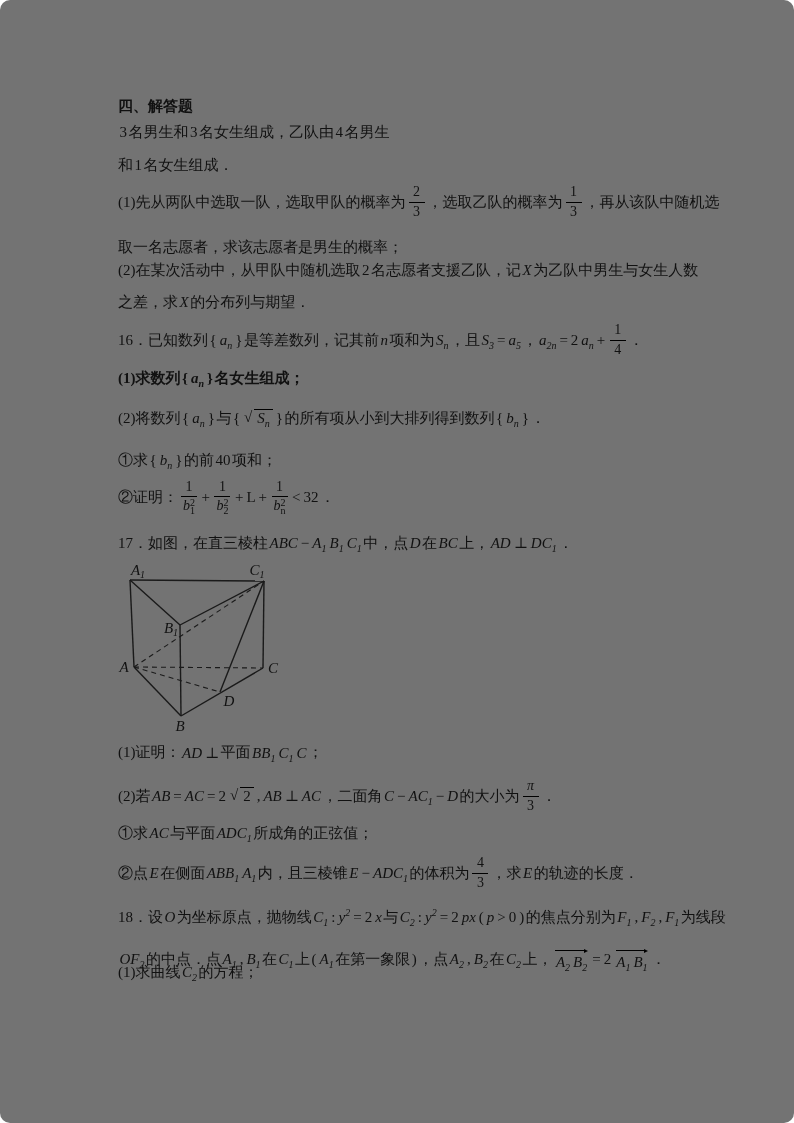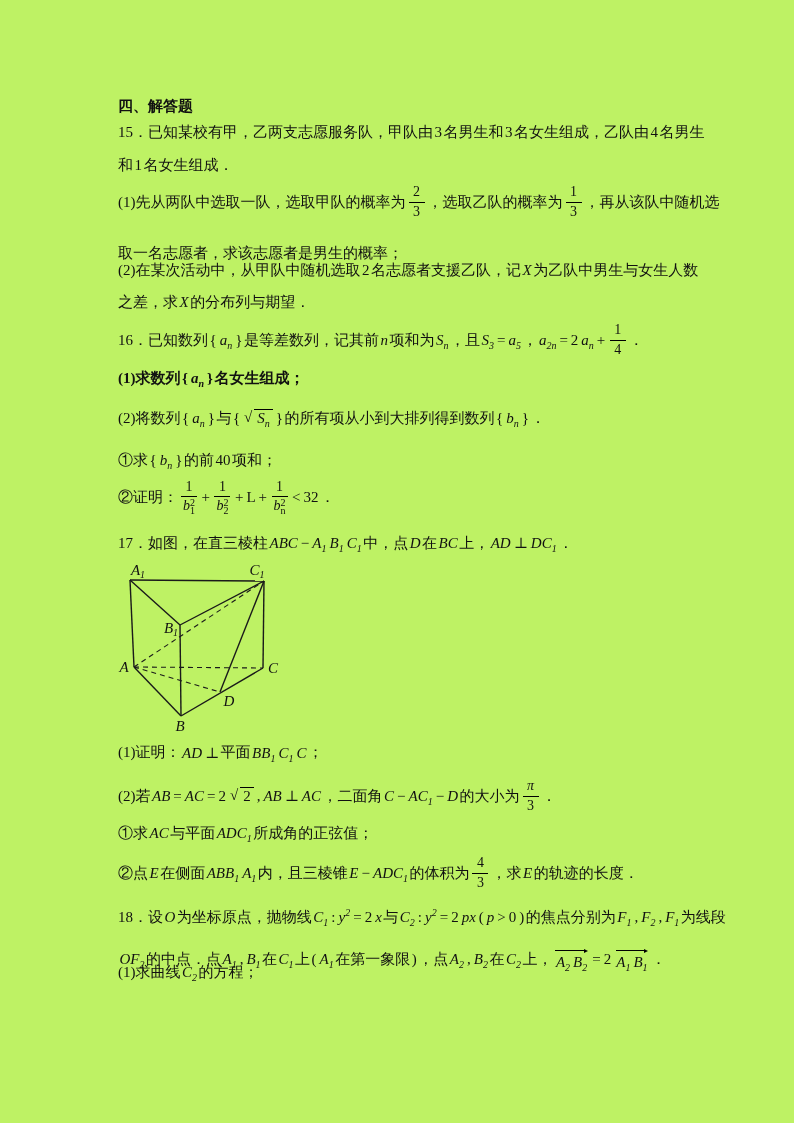--- a/index.html
+++ b/index.html
@@ -2,21 +2,21 @@
 <html><head>
 <meta charset="utf-8">
 <title>Math Exam Page</title>
 <style>
   html,body { margin:0; padding:0; }
   body {
     width:794px; height:1123px; background:#ffffff; position:relative;
     color:#111; font-size:15px; font-family:"Liberation Serif","DejaVu Serif",serif;
     overflow:hidden;
   }
-  .page { position:absolute; inset:0; background:#bef264; }
+  .page { position:absolute; inset:0; background:#737373;border-radius:10px; }
   .line {
     position:absolute; left:118px; height:22px;
     display:flex; align-items:center; white-space:pre;
   }
   .line.bold .cjk { font-weight:bold; }
   .cjk { font-family:"Liberation Serif","DejaVu Serif",serif; }
   .mn, .mi { font-family:"Liberation Serif","DejaVu Serif",serif; padding:0 1.5px; }
   .mi { font-style:italic; }
   .m sub { font-size:10px; line-height:0; }
   .m sup { font-size:10px; line-height:0; }
@@ -36,24 +36,24 @@
            border-top:2.5px solid transparent; border-bottom:2.5px solid transparent; }
   .vbody { display:inline-flex; align-items:center; }
   svg text { font-family:"Liberation Serif","DejaVu Serif",serif; font-style:italic; }
 </style>
 </head>
 <body>
 
 <div class="page">
   <div id="doc">
       <div class="line bold" style="top: 95px;"><span class="cjk">四、解答题</span></div>
-      <div class="line" style="top: 121px;"><span class="cjk">15．已知某校有甲，乙两支志愿服务队，甲队由</span><span class="m mn">3</span><span class="cjk">名男生和</span><span class="m mn">3</span><span class="cjk">名女生组成，乙队由</span><span class="m mn">4</span><span class="cjk">名男生</span></div>
+      <div class="line" style="top: 121px;"><span class="m mn">3</span><span class="cjk">名男生和</span><span class="m mn">3</span><span class="cjk">名女生组成，乙队由</span><span class="m mn">4</span><span class="cjk">名男生</span></div>
       <div class="line" style="top: 154px;"><span class="cjk">和</span><span class="m mn">1</span><span class="cjk">名女生组成．</span></div>
       <div class="line" style="top: 182px; height: 40px;"><span class="cjk">(1)先从两队中选取一队，选取甲队的概率为</span><span class="frac"><span class="fr-n"><span class="m mn">2</span></span><span class="fr-d"><span class="m mn">3</span></span></span><span class="cjk">，选取乙队的概率为</span><span class="frac"><span class="fr-n"><span class="m mn">1</span></span><span class="fr-d"><span class="m mn">3</span></span></span><span class="cjk">，再从该队中随机选</span></div>
-      <div class="line" style="top: 242px; text-align: right;"><span class="cjk">取一名志愿者，求该志愿者是男生的概率；</span></div>
+      <div class="line" style="top: 236px; text-align: right;"><span class="cjk">取一名志愿者，求该志愿者是男生的概率；</span></div>
       <div class="line" style="top: 259px;"><span class="cjk">(2)在某次活动中，从甲队中随机选取</span><span class="m mn">2</span><span class="cjk">名志愿者支援乙队，记</span><span class="m mi">X</span><span class="cjk">为乙队中男生与女生人数</span></div>
       <div class="line" style="top: 291px;"><span class="cjk">之差，求</span><span class="m mi">X</span><span class="cjk">的分布列与期望．</span></div>
       <div class="line" style="top: 320px; height: 40px;"><span class="cjk">16．已知数列</span><span class="m mn">{</span><span class="m mi">a<sub>n</sub></span><span class="m mn">}</span><span class="cjk">是等差数列，记其前</span><span class="m mi">n</span><span class="cjk">项和为</span><span class="m mi">S<sub>n</sub></span><span class="cjk">，且</span><span class="m mi">S<sub>3</sub></span><span class="m mn">=</span><span class="m mi">a<sub>5</sub></span><span class="cjk">，</span><span class="m mi">a<sub>2n</sub></span><span class="m mn">=</span><span class="m mn">2</span><span class="m mi">a<sub>n</sub></span><span class="m mn">+</span><span class="frac"><span class="fr-n"><span class="m mn">1</span></span><span class="fr-d"><span class="m mn">4</span></span></span><span class="cjk">．</span></div>
       <div class="line" style="top: 367px; font-weight: bold;"><span class="cjk">(1)求数列</span><span class="m mn">{</span><span class="m mi">a<sub>n</sub></span><span class="m mn">}</span><span class="cjk">名女生组成；</span></div>
       <div class="line" style="top: 407px;"><span class="cjk">(2)将数列</span><span class="m mn">{</span><span class="m mi">a<sub>n</sub></span><span class="m mn">}</span><span class="cjk">与</span><span class="m mn">{</span><span class="sqrt"><span class="rad mn">√</span><span class="rbody"><span class="m mi">S<sub>n</sub></span></span></span><span class="m mn">}</span><span class="cjk">的所有项从小到大排列得到数列</span><span class="m mn">{</span><span class="m mi">b<sub>n</sub></span><span class="m mn">}</span><span class="cjk">．</span></div>
       <div class="line" style="top: 449px;"><span class="cjk">①求</span><span class="m mn">{</span><span class="m mi">b<sub>n</sub></span><span class="m mn">}</span><span class="cjk">的前</span><span class="m mn">40</span><span class="cjk">项和；</span></div>
       <div class="line" style="top: 473px; height: 48px;"><span class="cjk">②证明：</span><span class="frac"><span class="fr-n"><span class="m mn">1</span></span><span class="fr-d"><span class="m mi">b<span class="ss"><span>2</span><span>1</span></span></span></span></span><span class="m mn">+</span><span class="frac"><span class="fr-n"><span class="m mn">1</span></span><span class="fr-d"><span class="m mi">b<span class="ss"><span>2</span><span>2</span></span></span></span></span><span class="m mn">+</span><span class="m mn">L</span><span class="m mn">+</span><span class="frac"><span class="fr-n"><span class="m mn">1</span></span><span class="fr-d"><span class="m mi">b<span class="ss"><span>2</span><span>n</span></span></span></span></span><span class="m mn">&lt;</span><span class="m mn">32</span><span class="cjk">．</span></div>
       <div class="line" style="top: 532px;"><span class="cjk">17．如图，在直三棱柱</span><span class="m mi">ABC</span><span class="m mn">−</span><span class="m mi">A<sub>1</sub></span><span class="m mi">B<sub>1</sub></span><span class="m mi">C<sub>1</sub></span><span class="cjk">中，点</span><span class="m mi">D</span><span class="cjk">在</span><span class="m mi">BC</span><span class="cjk">上，</span><span class="m mi">AD</span><span class="m mn">⊥</span><span class="m mi">DC<sub>1</sub></span><span class="cjk">．</span></div>
       <div class="line" style="top: 740px; align-items: flex-end;"><span class="cjk">(1)证明：</span><span class="m mi">AD</span><span class="m mn">⊥</span><span class="cjk">平面</span><span class="m mi">BB<sub>1</sub></span><span class="m mi">C<sub>1</sub></span><span class="m mi">C</span><span class="cjk">；</span></div>
       <div class="line" style="top: 776px; height: 40px;"><span class="cjk">(2)若</span><span class="m mi">AB</span><span class="m mn">=</span><span class="m mi">AC</span><span class="m mn">=</span><span class="m mn">2</span><span class="sqrt"><span class="rad mn">√</span><span class="rbody"><span class="m mn">2</span></span></span><span class="m mn">,</span><span class="m mi">AB</span><span class="m mn">⊥</span><span class="m mi">AC</span><span class="cjk">，二面角</span><span class="m mi">C</span><span class="m mn">−</span><span class="m mi">AC<sub>1</sub></span><span class="m mn">−</span><span class="m mi">D</span><span class="cjk">的大小为</span><span class="frac"><span class="fr-n"><span class="m mi">π</span></span><span class="fr-d"><span class="m mn">3</span></span></span><span class="cjk">．</span></div>

